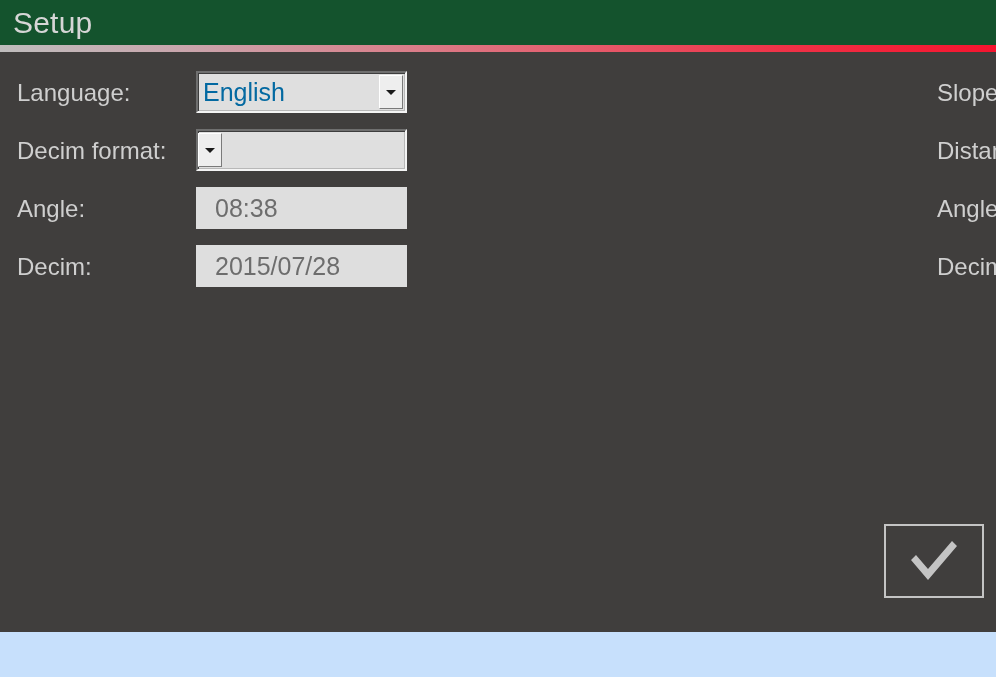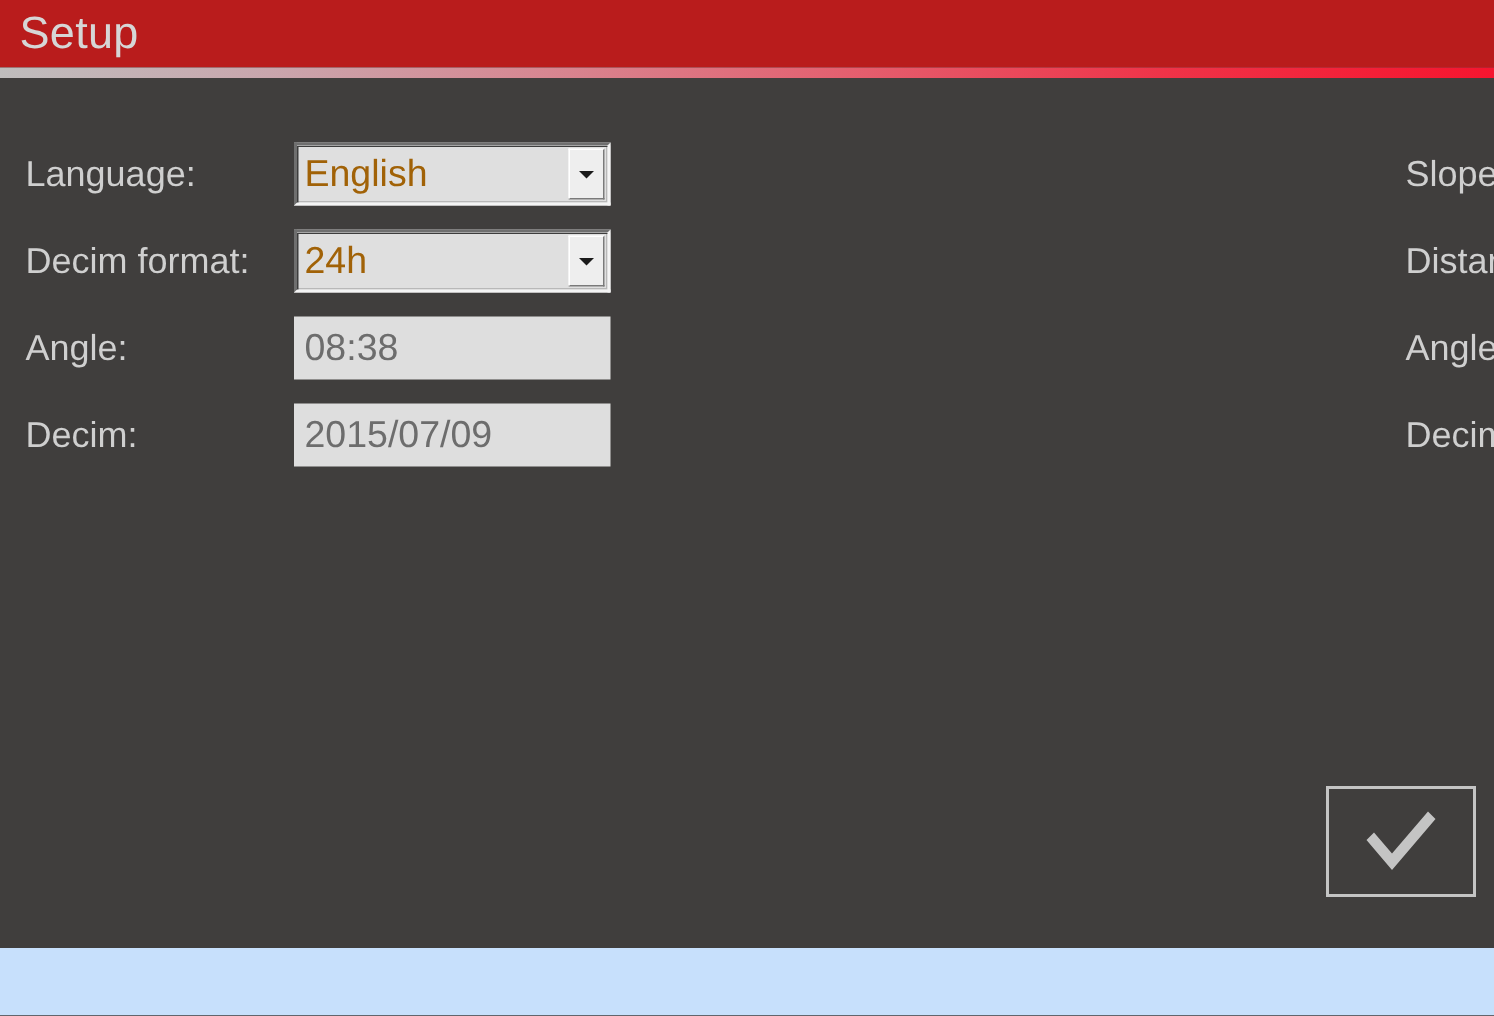--- a/index.html
+++ b/index.html
@@ -23,21 +23,21 @@
     background: #403e3d;
   }
 
   
   .titlebar {
     position: absolute;
     left: 0;
     top: 0;
     width: 996px;
     height: 45px;
-    background: #b91c1c;
+    background: #14532d;
   }
   .title-text {
     position: absolute;
     left: 13px;
     top: 4px;
     font-size: 30px;
     line-height: 38px;
     color: #d6d6d6;
     font-weight: 400;
     letter-spacing: 0.2px;
@@ -49,21 +49,21 @@
     top: 45px;
     width: 996px;
     height: 7px;
     background: linear-gradient(to right, #bfbdbd 0%, #c9a6ad 18%, #d8848f 38%, #e55d6d 58%, #ef3348 78%, #f41f37 92%, #f5152f 100%);
   }
 
   
   .form-area {
     position: absolute;
     left: 0;
-    top: 60px;
+    top: 36px;
     width: 996px;
     height: 580px;
   }
 
   .col {
     position: absolute;
     top: 0;
   }
   .col-left  { left: 0px; }
   .col-right { left: 460px; }
@@ -109,21 +109,21 @@
     align-items: stretch;
   }
   .combo-value {
     flex: 1 1 auto;
     min-width: 0;
     display: flex;
     align-items: center;
     padding-left: 5px;
     font-size: 25px;
     line-height: 1;
-    color: #a16207;
+    color: #0369a1;
     white-space: nowrap;
     overflow: hidden;
   }
   .combo-button {
     flex: 0 0 auto;
     width: 24px;
     margin: 2px 2px 2px 0;
     background: #eeeeee;
     border-top: 1px solid #ffffff;
     border-left: 1px solid #ffffff;
@@ -141,21 +141,21 @@
     border-right: 5px solid transparent;
     border-top: 5px solid #1a1a1a;
   }
 
   
   .readonly-field {
     background: #dedede;
     border: none;
     display: flex;
     align-items: center;
-    padding-left: 7px;
+    padding-left: 19px;
     font-size: 25px;
     line-height: 1;
     color: #6d6d6d;
     white-space: nowrap;
     overflow: hidden;
   }
 
   
   .confirm-button {
     position: absolute;
@@ -202,35 +202,34 @@
           <div class="combo-value">English</div>
           <div class="combo-button">
             <span class="arrow-down"></span>
           </div>
         </div>
       </div>
 
       <div class="row row-1">
         <div class="field-label">Decim format:</div>
         <div class="control combo">
-          <div class="combo-value">24h</div>
           <div class="combo-button">
             <span class="arrow-down"></span>
           </div>
         </div>
       </div>
 
       <div class="row row-2">
         <div class="field-label">Angle:</div>
         <div class="control readonly-field">08:38</div>
       </div>
 
       <div class="row row-3">
         <div class="field-label">Decim:</div>
-        <div class="control readonly-field">2015/07/09</div>
+        <div class="control readonly-field">2015/07/28</div>
       </div>
 
     </div>
 
     <div class="col col-right">
 
       <div class="row row-0">
         <div class="field-label">Slope:</div>
 
       </div>

